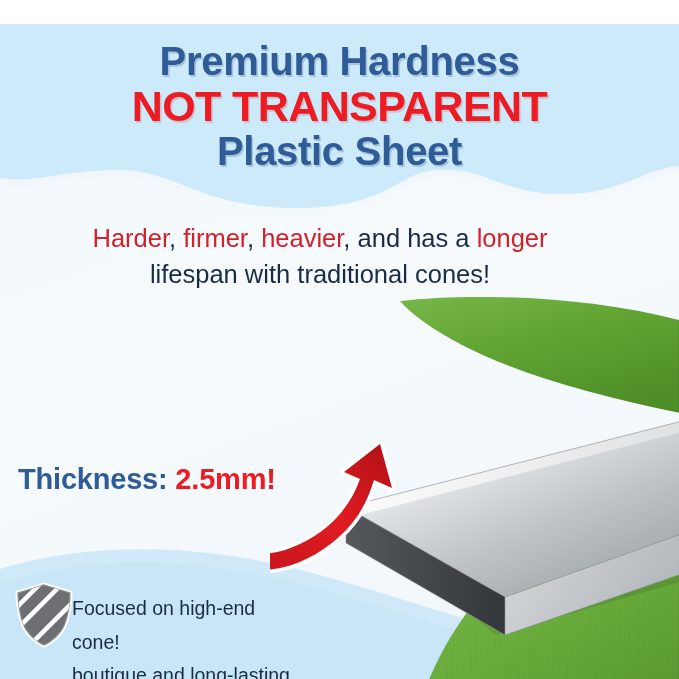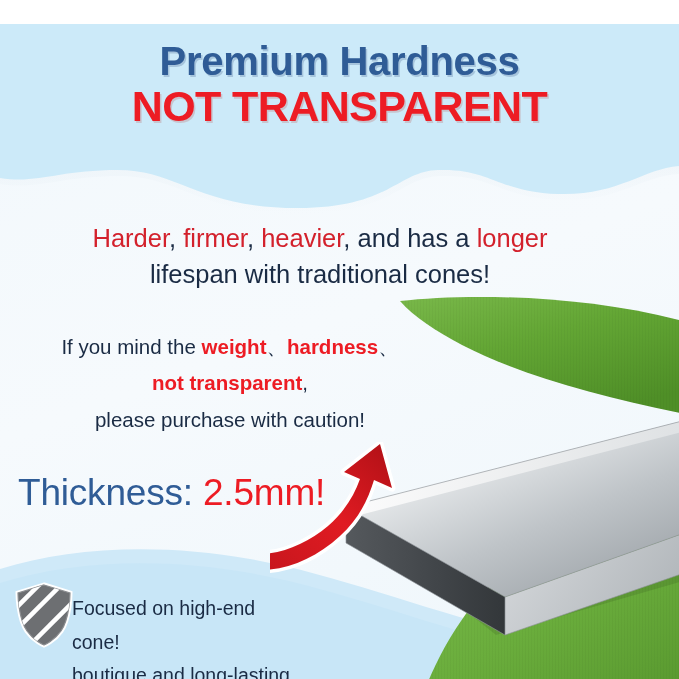--- a/index.html
+++ b/index.html
@@ -80,23 +80,23 @@
   .block-b {
     left: 20px; top: 305px;
     width: 420px;
     font-size: 20.5px;
     line-height: 1.78;
   }
   .block-b .em { font-weight: bold; }
 
   .thickness {
     position: absolute;
-    left: 18px; top: 448px;
-    font-size: 37px;
-    font-weight: normal;
+    left: 18px; top: 439px;
+    font-size: 29px;
+    font-weight: bold;
     color: #2f5c96;
     letter-spacing: -0.2px;
     white-space: nowrap;
   }
   .thickness .val {
     color: #ed1c24;
   }
 
   
   .shield-wrap {
@@ -153,38 +153,30 @@
       <path d="M0,56 C70,34 160,30 250,46 C340,62 420,96 520,120
                C580,134 640,146 679,150 L679,190 L0,190 Z" fill="#cfe9f8"></path>
       <path d="M0,70 C70,48 160,44 250,60 C340,76 420,110 520,134
                C580,148 640,158 679,162 L679,190 L0,190 Z" fill="#c8e6f7"></path>
     </svg>
   </div>
 
   <div class="header-text">
     <div class="title-line title-blue">Premium Hardness</div>
     <div class="title-line title-red">NOT TRANSPARENT</div>
+    <div class="title-line title-blue">Plastic Sheet</div>
   </div>
 
   <div class="copy block-a">
     <div>
       <span class="red">Harder</span><span>, </span><span class="red">firmer</span><span>, </span><span class="red">heavier</span><span>, and has a </span><span class="red">longer</span>
     </div>
     <div>lifespan with traditional cones!</div>
   </div>
 
-  <div class="copy block-b">
-    <div>
-      <span>If you mind the </span><span class="redbright em">weight</span><span>、</span><span class="redbright em">hardness</span><span>、</span>
-    </div>
-    <div>
-      <span class="redbright em">not transparent</span><span>,</span>
-    </div>
-    <div>please purchase with caution!</div>
-  </div>
 
   <div class="thickness">
     <span>Thickness: </span><span class="val">2.5mm!</span>
   </div>
 
   <div class="shield-wrap">
     <svg viewBox="0 0 62 66" width="62" height="66">
       <defs>
         <clipPath id="shieldClip">
           <path d="M31,3 L57,11 C57,11 57,36 48,49 C41,59 31,63 31,63

